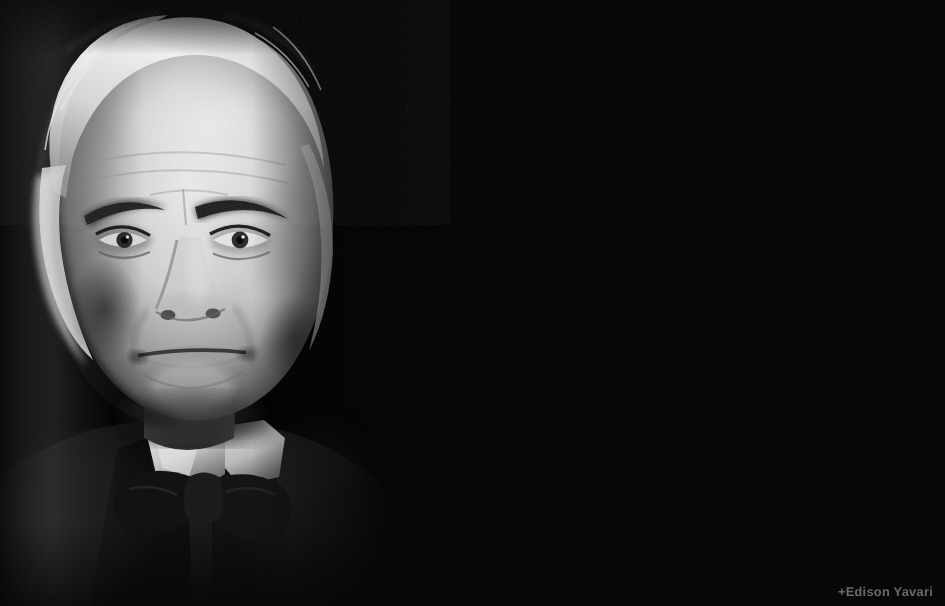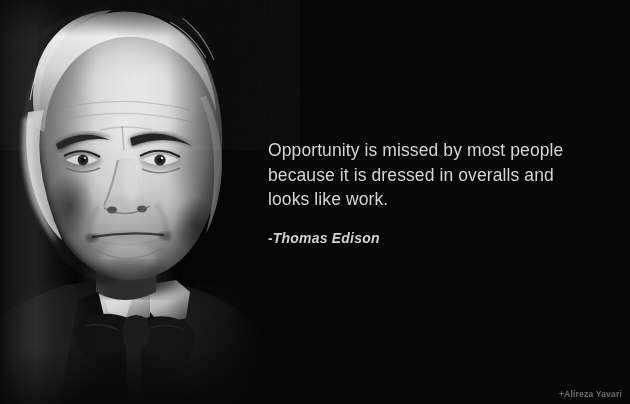--- a/index.html
+++ b/index.html
@@ -314,22 +314,16 @@
     <filter id="noiseFilter">
       <feTurbulence type="fractalNoise" baseFrequency="0.85" numOctaves="3" stitchTiles="stitch"></feTurbulence>
       <feColorMatrix type="saturate" values="0"></feColorMatrix>
       <feComponentTransfer>
         <feFuncA type="linear" slope="0.11"></feFuncA>
       </feComponentTransfer>
     </filter>
     <rect width="100%" height="100%" filter="url(#noiseFilter)"></rect>
   </svg>
 
-  <div id="quote-block">
-    <div class="quote-line">Opportunity is missed by most people</div>
-    <div class="quote-line">because it is dressed in overalls and</div>
-    <div class="quote-line">looks like work.</div>
-    <div id="attribution">-Thomas Edison</div>
-  </div>
-
-  <div id="watermark">+Alireza Yavari</div>
+
+  <div id="watermark">+Edison Yavari</div>
 
 </div>
 
 </body></html>

